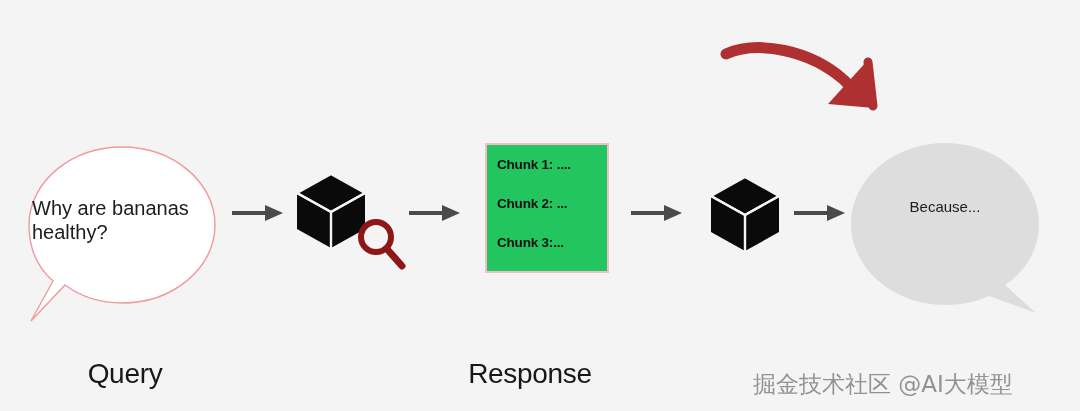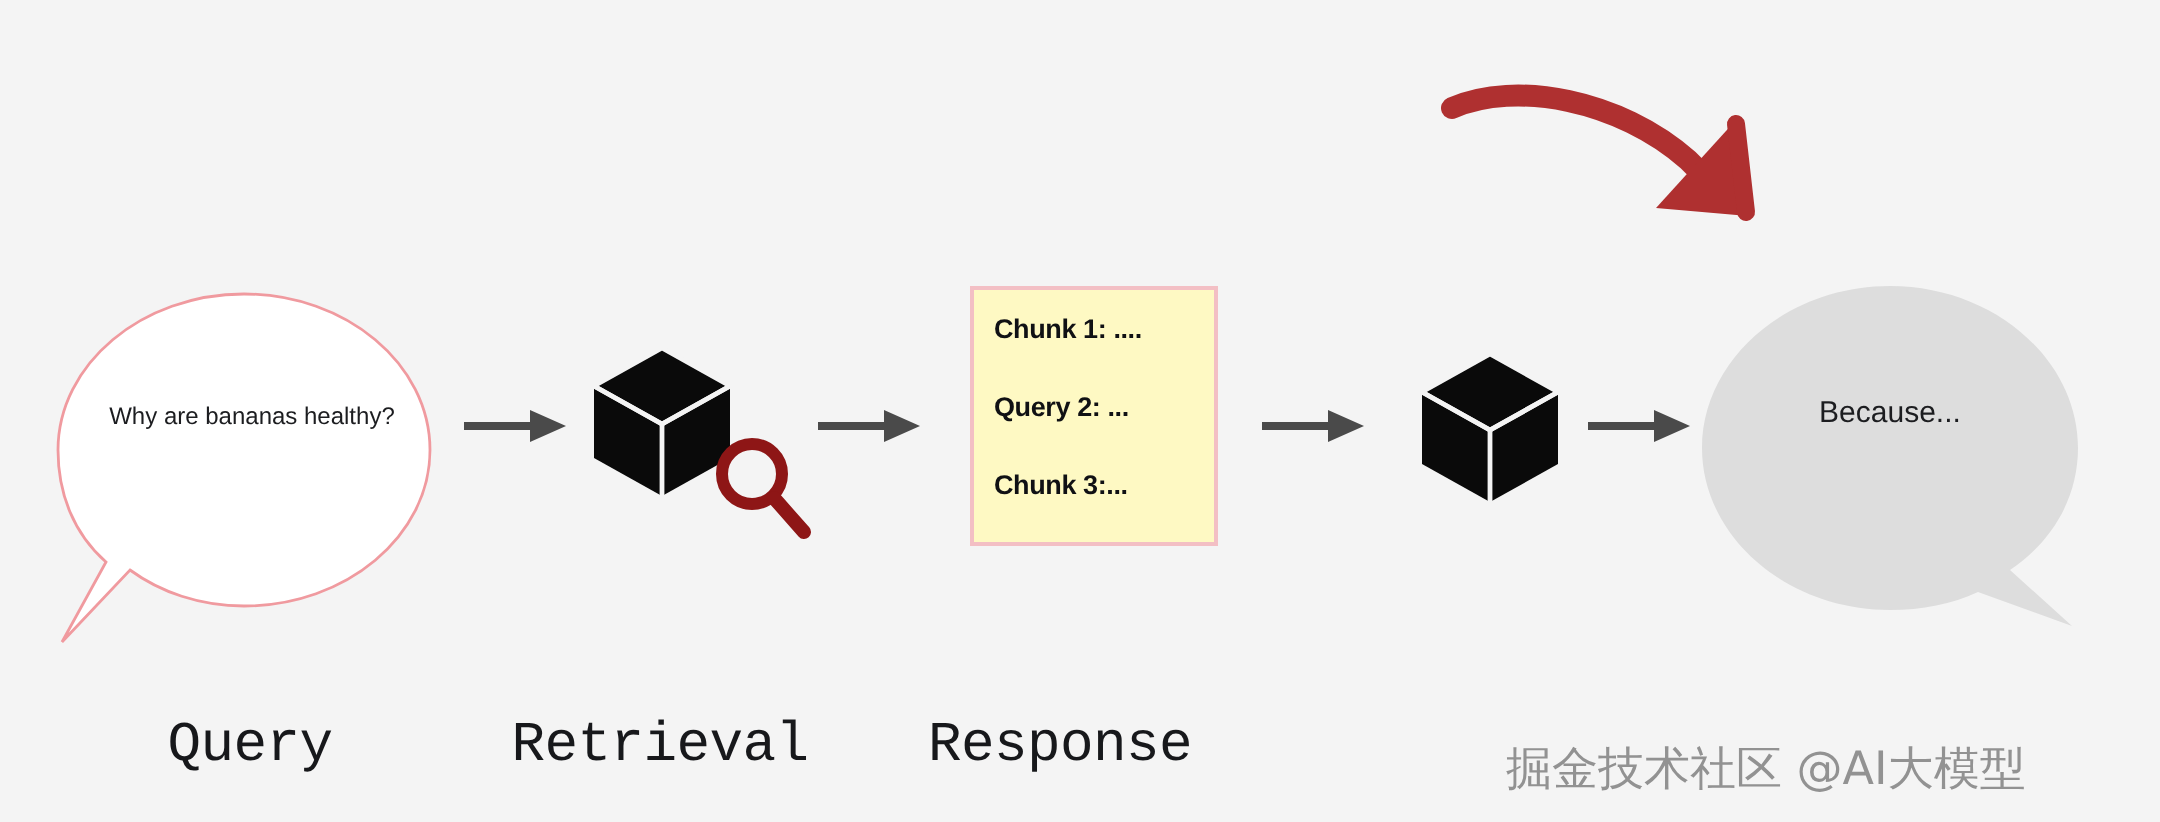--- a/index.html
+++ b/index.html
@@ -46,22 +46,22 @@
     left: 22px;
     top: 143px;
     width: 200px;
     height: 180px;
   }
   #query-bubble-text {
     position: absolute;
     left: 32px;
     top: 196px;
     width: 188px;
-    text-align: center;
-    font-size: 12px;
+    text-align: left;
+    font-size: 20px;
     line-height: 24px;
     color: #1c1d20;
   }
 
   
   .cube {
     position: absolute;
     width: 74px;
     height: 76px;
   }
@@ -87,21 +87,21 @@
   #arrow-3 { left: 631px; top: 203px; }
   #arrow-4 { left: 794px; top: 203px; }
 
   
   #chunk-box {
     position: absolute;
     left: 485px;
     top: 143px;
     width: 124px;
     height: 130px;
-    background: #fef9c3;
+    background: #22c55e;
     border: 2px solid #f3bfc4;
     box-sizing: border-box;
     padding: 12px 0 0 10px;
   }
   .chunk-line {
     font-size: 13.5px;
     font-weight: 700;
     color: #101114;
     letter-spacing: -0.2px;
     height: 39px;
@@ -130,21 +130,20 @@
   
   .stage-label {
     position: absolute;
     top: 358px;
     font-size: 28px;
     font-weight: 400;
     letter-spacing: -0.3px;
     color: #17181b;
     white-space: nowrap;
     text-align: center;
-    font-family: Liberation Mono, monospace;
   }
   #label-query      { left: 40px;  width: 170px; }
   #label-retrieval  { left: 245px; width: 170px; }
   #label-context    { left: 445px; width: 170px; }
   #label-generation { left: 655px; width: 200px; }
   #label-response   { left: 855px; width: 200px; }
 
   
   #watermark {
     position: absolute;
@@ -194,21 +193,21 @@
     <line x1="31" y1="32" x2="46" y2="49" stroke="#8e1616" stroke-width="7" stroke-linecap="round"></line>
   </svg>
 
   <svg class="grey-arrow" id="arrow-2" viewBox="0 0 52 20" xmlns="http://www.w3.org/2000/svg">
     <line x1="0" y1="10" x2="35" y2="10" stroke="#4a4a4a" stroke-width="4"></line>
     <path d="M33,2 L51,10 L33,18 Z" fill="#4a4a4a"></path>
   </svg>
 
   <div id="chunk-box">
     <div class="chunk-line">Chunk 1: ....</div>
-    <div class="chunk-line">Query 2: ...</div>
+    <div class="chunk-line">Chunk 2: ...</div>
     <div class="chunk-line">Chunk 3:...</div>
   </div>
 
   <svg class="grey-arrow" id="arrow-3" viewBox="0 0 52 20" xmlns="http://www.w3.org/2000/svg">
     <line x1="0" y1="10" x2="35" y2="10" stroke="#4a4a4a" stroke-width="4"></line>
     <path d="M33,2 L51,10 L33,18 Z" fill="#4a4a4a"></path>
   </svg>
 
   <svg class="cube" id="cube-generation" viewBox="0 0 74 76" xmlns="http://www.w3.org/2000/svg">
     <path d="M37,2 L71,21 L71,57 L37,76 L3,57 L3,21 Z" fill="#0a0a0a"></path>
@@ -223,18 +222,17 @@
   </svg>
 
   <svg id="response-bubble" viewBox="0 0 195 172" xmlns="http://www.w3.org/2000/svg">
     <path d="M95,1 C147,1 189,38 189,82 C189,107 176,129 155,143
              L186,171 L139,154 C126,160 111,163 95,163
              C43,163 1,126 1,82 C1,38 43,1 95,1 Z" fill="#dddddd"></path>
   </svg>
   <div id="response-bubble-text">Because...</div>
 
   <div class="stage-label" id="label-query">Query</div>
-  <div class="stage-label" id="label-retrieval">Retrieval</div>
   <div class="stage-label" id="label-context">Response</div>
 
   <div id="watermark">掘金技术社区 @AI大模型</div>
 
 </div>
 
 </body></html>

